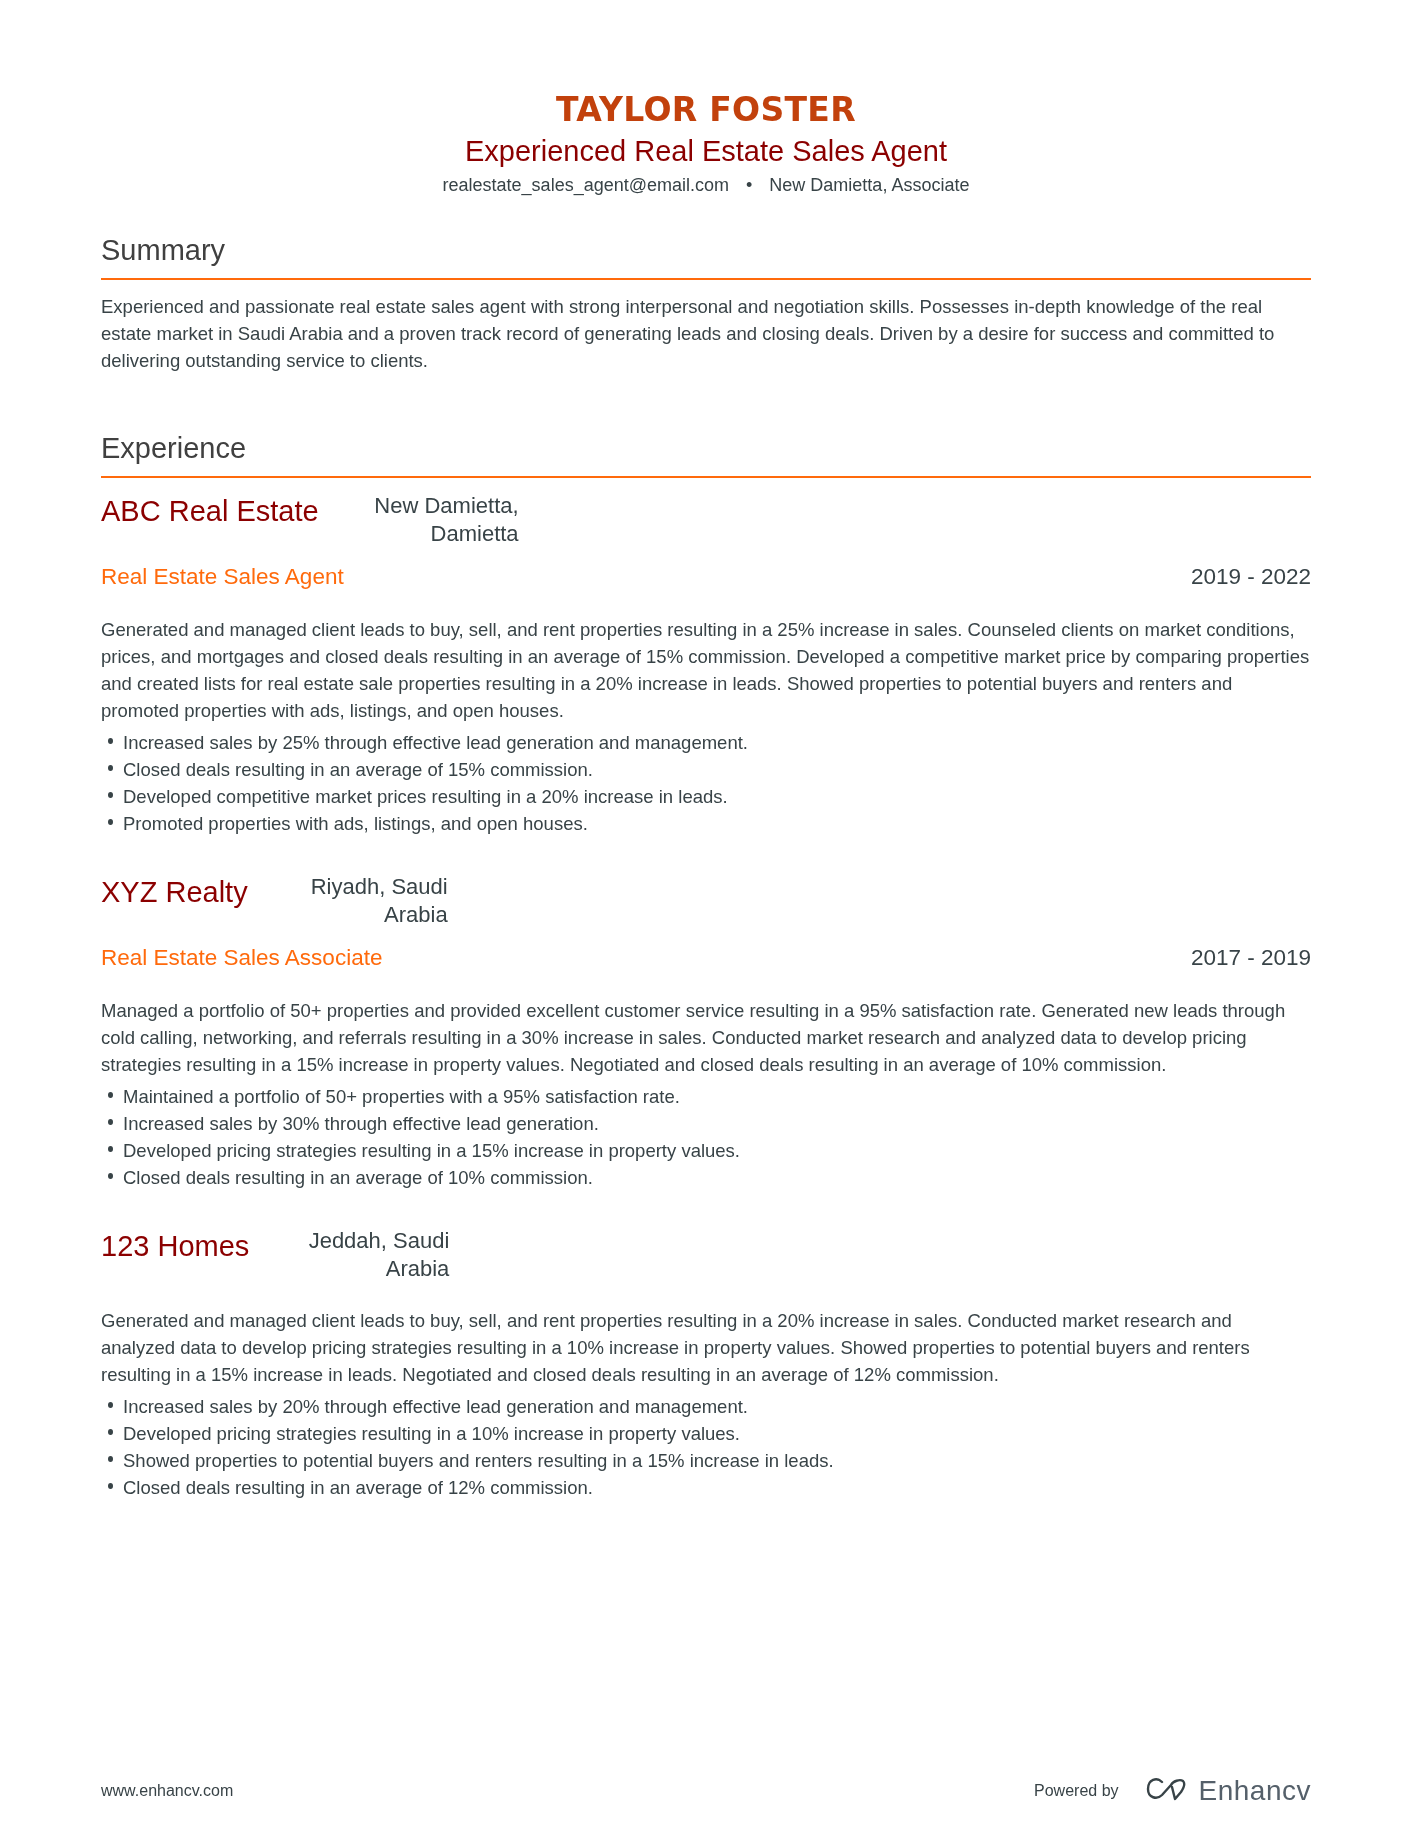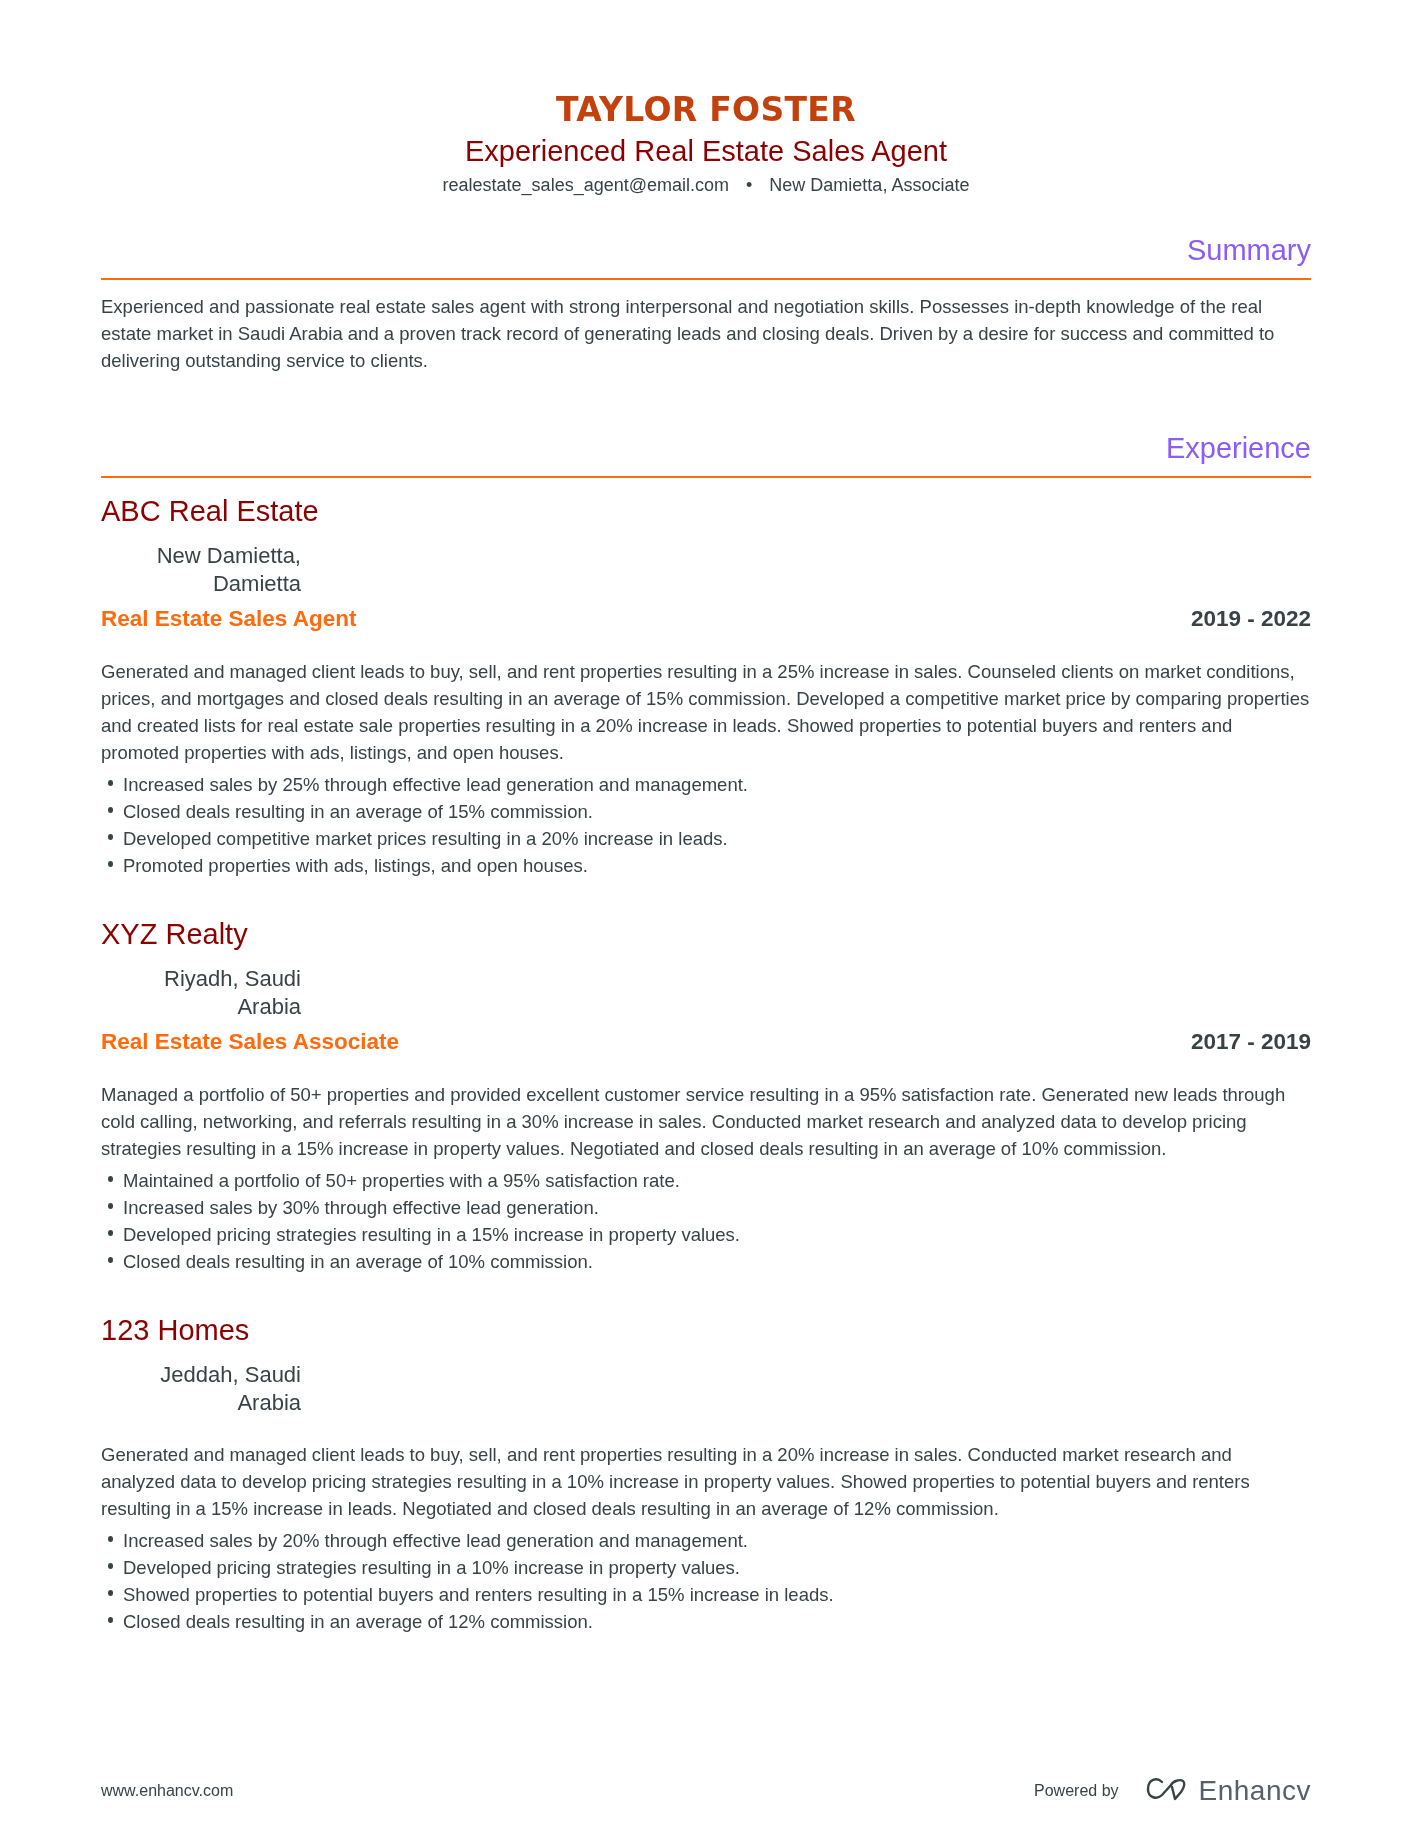--- a/index.html
+++ b/index.html
@@ -4,30 +4,30 @@
 <style>
   html, body { margin: 0; padding: 0; background: #ffffff; }
   body { width: 1410px; height: 1826px; position: relative; overflow: hidden;
          font-family: "Liberation Sans", "DejaVu Sans", sans-serif; color: #384347; }
   .page { position: absolute; left: 101px; top: 0; width: 1210px; }
   .header { text-align: center; padding-top: 90px; }
   .name { font-family: "DejaVu Sans", sans-serif; font-weight: bold; font-size: 33px; color: #c2410c; letter-spacing: 0.3px; line-height: 40px; }
   .headline { font-size: 29px; color: #8b0000; line-height: 36px; margin-top: 3px; }
   .contact { font-size: 18px; color: #384347; line-height: 24px; margin-top: 4px; }
   .contact .sep { margin: 0 12px; }
-  .section-title { text-align: right; font-size: 29px; color: #8b5cf6; line-height: 36px; }
+  .section-title { text-align: left; font-size: 29px; color: #404040; line-height: 36px; }
   .section-rule { height: 2px; background: #ff6a0c; margin-top: 10px; }
   .summary-block { margin-top: 35px; }
   .summary-text { font-size: 18.5px; line-height: 27px; margin-top: 13px; color: #384347; }
   .exp-section { margin-top: 56px; }
   .job { position: relative; }
-  .job-top { display: flex; justify-content: flex-start; align-items: flex-start; flex-direction: column; }
+  .job-top { display: flex; justify-content: flex-start; align-items: flex-start; }
   .company { font-size: 29px; color: #8b0000; line-height: 34px; margin-top: 16px; }
   .loc { font-size: 22px; text-align: right; line-height: 28px; color: #384347; width: 200px; margin-top: 14px;}
-  .role-row { display: flex; justify-content: space-between; align-items: flex-end; margin-top: 6px; font-weight: bold; }
+  .role-row { display: flex; justify-content: space-between; align-items: flex-end; margin-top: 14px; }
   .role { font-size: 22.5px; color: #ff6a0c; line-height: 30px; }
   .dates { font-size: 22.5px; color: #384347; line-height: 30px; }
   .desc { font-size: 18.5px; line-height: 27px; margin-top: 24px; color: #384347; }
   .bullets { list-style: none; margin: 5px 0 0 0; padding: 0; }
   .bullets li { font-size: 18.5px; line-height: 27px; padding-left: 22px; position: relative; color: #384347; }
   .bullets li .dot { position: absolute; left: 7px; top: 9px; width: 5px; height: 6px; border-radius: 50%; background: #384347; }
   .job + .job { margin-top: 22px; }
   .footer { position: absolute; left: 101px; right: 99px; top: 1728px; display: flex; justify-content: space-between; align-items: center; margin-top: 47px; }
   .footer-url { font-size: 16px; color: #384347; }
   .powered { display: flex; align-items: center; gap: 26px; }

